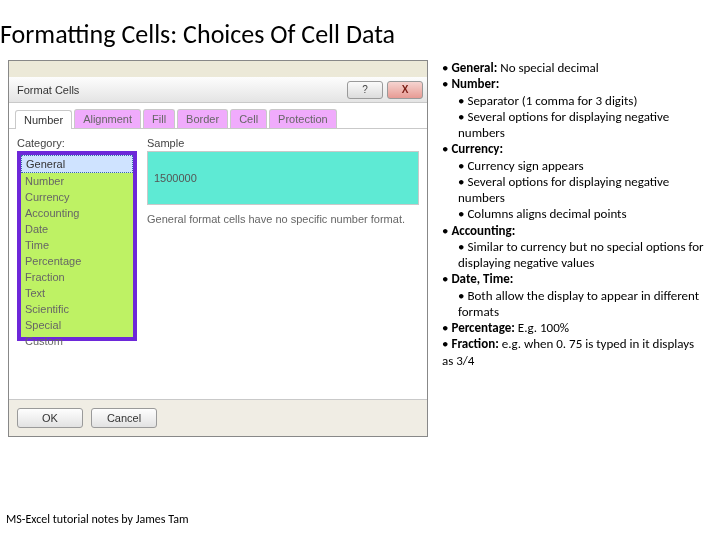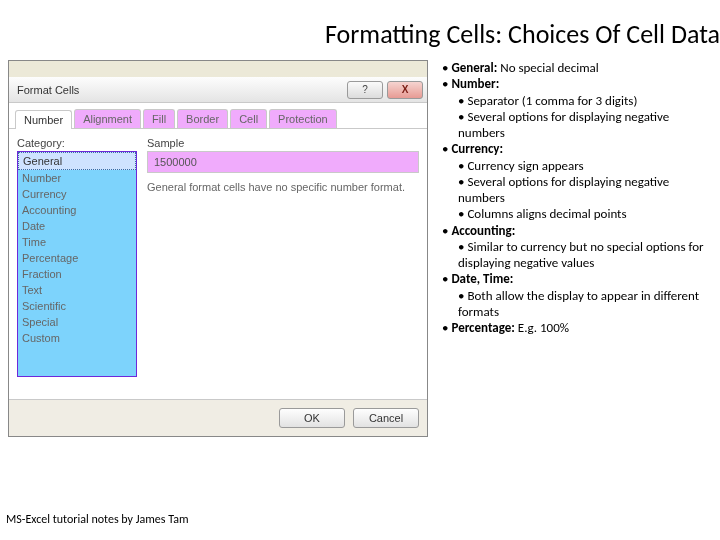--- a/index.html
+++ b/index.html
@@ -8,21 +8,21 @@
     padding: 0;
     width: 720px;
     height: 540px;
     background: #fff;
     font-family: Calibri, Arial, sans-serif;
     color: #000;
     position: relative;
   }
   .slide-title {
     font-size: 26px;
-    text-align: right;
+    text-align: left;
     padding-top: 18px;
     font-weight: 400;
   }
   .content-row {
     display: flex;
     padding: 10px 8px 0 8px;
   }
   
   .dialog {
     width: 420px;
@@ -79,52 +79,51 @@
   }
   .dialog-body {
     background: #fff;
     padding: 8px;
     display: flex;
     height: 270px;
   }
   .category-col { width: 120px; }
   .cat-label { margin-bottom: 2px; color:#444; }
   .cat-list {
-    border: 1px solid #6d28d9;
-    height: 226px;
-    background: #7dd3fc;
+    border: 4px solid #6d28d9;
+    height: 190px;
+    background: #bef264;
   }
   .cat-item {
     padding: 2px 4px;
     color: #666;
   }
   .cat-item.selected {
     background: #cfe3ff;
     border: 1px dotted #3a6ea5;
     color: #333;
   }
   .sample-col {
     flex: 1;
     padding-left: 10px;
   }
   .sample-label { color:#444; }
   .sample-box {
     border: 1px solid #c9c9c9;
-    padding: 4px 6px;
+    padding: 20px 6px;
     margin: 2px 0 8px 0;
     color: #555;
-    background: #f0abfc;
+    background: #5eead4;
   }
   .desc { color:#666; font-size: 11px; }
   .dialog-footer {
     background: #f0ede4;
     border-top: 1px solid #c9c9c9;
     padding: 8px;
     display: flex;
-    justify-content: flex-end;
     gap: 8px;
   }
   .btn {
     min-width: 66px;
     padding: 3px 10px;
     background: linear-gradient(#fefefe,#e2e2e2);
     border: 1px solid #9a9a9a;
     border-radius: 3px;
     color: #333;
     text-align: center;
@@ -207,18 +206,19 @@
       <li class="sub"><span>Several options for displaying negative numbers</span></li>
       <li><b>Currency:</b></li>
       <li class="sub"><span>Currency sign appears</span></li>
       <li class="sub"><span>Several options for displaying negative numbers</span></li>
       <li class="sub"><span>Columns aligns decimal points</span></li>
       <li><b>Accounting:</b></li>
       <li class="sub"><span>Similar to currency but no special options for displaying negative values</span></li>
       <li><b>Date, Time:</b></li>
       <li class="sub"><span>Both allow the display to appear in different formats</span></li>
       <li><b>Percentage:</b><span> E.g. 100%</span></li>
+      <li><b>Fraction:</b><span> e.g. when 0. 75 is typed in it displays as 3/4</span></li>
     </ul>
   </div>
 
 </div>
 
 <div class="footer-note">MS-Excel tutorial notes by James Tam</div>
 
 </body></html>

